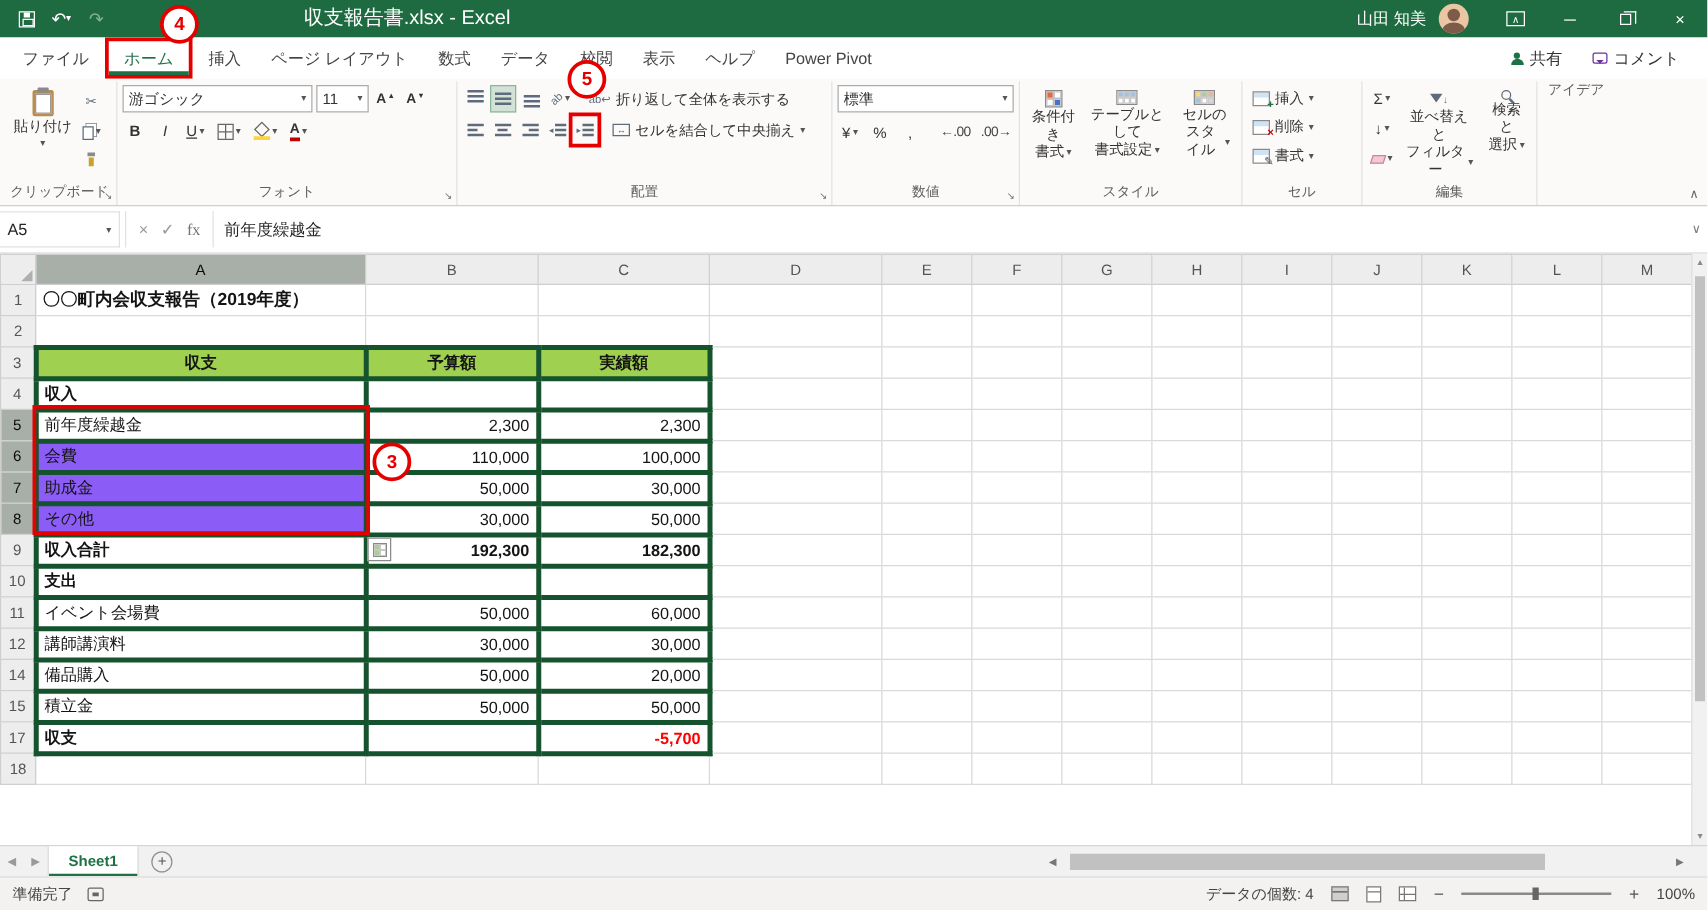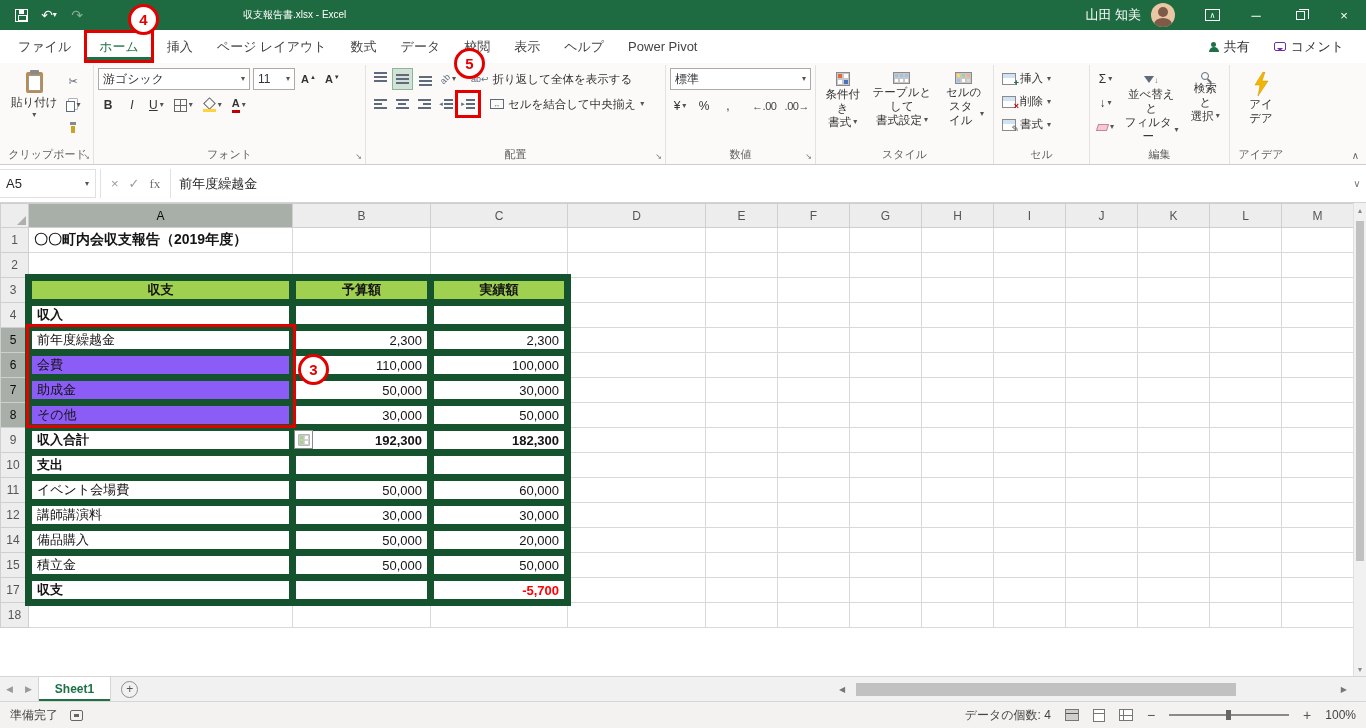--- a/index.html
+++ b/index.html
@@ -8,21 +8,21 @@
 .app{position:relative;width:1366px;height:728px;display:flex;flex-direction:column}
 
 
 .titlebar{flex:0 0 30px;background:#1E6B41;display:flex;align-items:center;color:#fff;position:relative}
 .qat{display:flex;align-items:center;gap:2px;padding-left:8px}
 .qbtn{width:26px;height:26px;display:flex;align-items:center;justify-content:center;font-size:14px;color:#fff}
 .qbtn.dim{opacity:.45}
 .i-save{width:13px;height:13px;border:1.5px solid #fff;position:relative}
 .i-save::before{content:"";position:absolute;top:0;left:3px;width:5px;height:4px;background:#fff}
 .i-save::after{content:"";position:absolute;bottom:0;left:2px;width:7px;height:4px;border:1px solid #fff}
-.title-text{position:absolute;left:243px;top:0;height:30px;line-height:30px;font-size:10px;white-space:nowrap}
+.title-text{position:absolute;left:243px;top:0;height:30px;line-height:30px;font-size:16px;white-space:nowrap}
 .searchbox{position:absolute;left:499px;top:4px;width:368px;height:23px;background:#4F9C72;border-radius:2px;display:flex;align-items:center;gap:7px;padding-left:16px;color:#0E2E1D;font-size:13px}
 .mag{width:8px;height:8px;border:1.5px solid #0E2E1D;border-radius:50%;position:relative;flex:0 0 auto}
 .mag::after{content:"";position:absolute;width:5px;height:1.5px;background:#0E2E1D;transform:rotate(45deg);right:-4px;bottom:-2px}
 .tb-right{margin-left:auto;display:flex;align-items:center;height:100%}
 .username{font-size:13px;margin-right:10px}
 .avatar{width:24px;height:24px;border-radius:50%;background:#EAC7A4;position:relative;overflow:hidden;margin-right:16px}
 .avatar::before{content:"";position:absolute;left:7px;top:4px;width:10px;height:10px;border-radius:50%;background:#7D5B48}
 .avatar::after{content:"";position:absolute;left:3px;top:15px;width:18px;height:12px;border-radius:50% 50% 0 0;background:#7D5B48}
 .ribopt{width:15px;height:12px;border:1px solid #fff;display:flex;align-items:center;justify-content:center;font-size:8px;margin:0 14px}
 .winbtn{width:44px;height:30px;display:flex;align-items:center;justify-content:center;font-size:13px;color:#fff}
@@ -108,21 +108,21 @@
 .fx{font-family:"Liberation Serif","DejaVu Serif",serif;color:#737373}
 .fb-input{flex:1;display:flex;align-items:center;padding-left:8px;font-size:13px;border-left:1px solid #E1E1E1}
 .fb-expand{width:18px;display:flex;align-items:center;justify-content:center;color:#777;font-size:10px}
 
 
 .gridwrap{flex:1;position:relative;background:#fff;overflow:hidden}
 table.sheet{border-collapse:collapse;table-layout:fixed;width:1353px}
 .sheet th{background:#EDEDED;font-weight:normal;color:#555;font-size:12px;border:1px solid #CFCFCF;text-align:center;padding:0;height:24px}
 .sheet td{height:25px;padding:0 5px;font-size:13px;color:#141414;border-right:1px solid #D9D9D9;border-bottom:1px solid #D9D9D9;overflow:visible;white-space:nowrap}
 .sheet th.hsel{background:#A8AEA8;color:#0B0B0B}
-.sheet td.tb{border:7px solid #14532d}
+.sheet td.tb{border:4px solid #14532d}
 .sheet td.green{background:#9FD050;font-weight:bold;text-align:center}
 .sheet td.num{text-align:right}
 .sheet td.bold{font-weight:bold}
 .sheet td.neg{color:#FF0000}
 .sheet td.selrange{background:#8b5cf6}
 .sheet td.titlecell{font-weight:bold;font-size:14px}
 .corner{position:relative}
 .ctri{position:absolute;right:2px;bottom:2px;width:0;height:0;border-left:9px solid transparent;border-bottom:9px solid #AFAFAF}
 .vscroll{position:absolute;right:0;top:0;bottom:0;width:13px;background:#F1F1F1;border-left:1px solid #E0E0E0;display:flex;flex-direction:column;align-items:center;font-size:7px;color:#8A8A8A}
 .vthumb{position:absolute;left:2px;right:2px;top:18px;height:340px;background:#C1C1C1}
@@ -507,31 +507,20 @@
                 <span>選択</span>
                 <span class="dd">▾</span>
               </span>
             </span>
         </div>
       </div>
       <div class="glabel"><span>編集</span></div>
     </div>
 
     <div class="group" style="width:62px;border-right:none">
-      <div class="gbody" style="justify-content:center">
-        <div class="rbig">
-          <svg width="18" height="24" viewBox="0 0 18 24">
-              <path d="M11 0 L3 13 h5 L6 24 L16 9 h-6 L13 0 z" fill="#F2B600" stroke="#C79200" stroke-width="0.5"></path>
-            </svg>
-          <span class="twoline">
-              <span>アイ</span>
-              <span>デア</span>
-            </span>
-        </div>
-      </div>
       <div class="glabel"><span>アイデア</span></div>
     </div>
 
     <span class="collapse-rib">∧</span>
   </div>
 
   <div class="formulabar">
     <div class="namebox">
         <span>A5</span>
         <span class="dd">▾</span>

